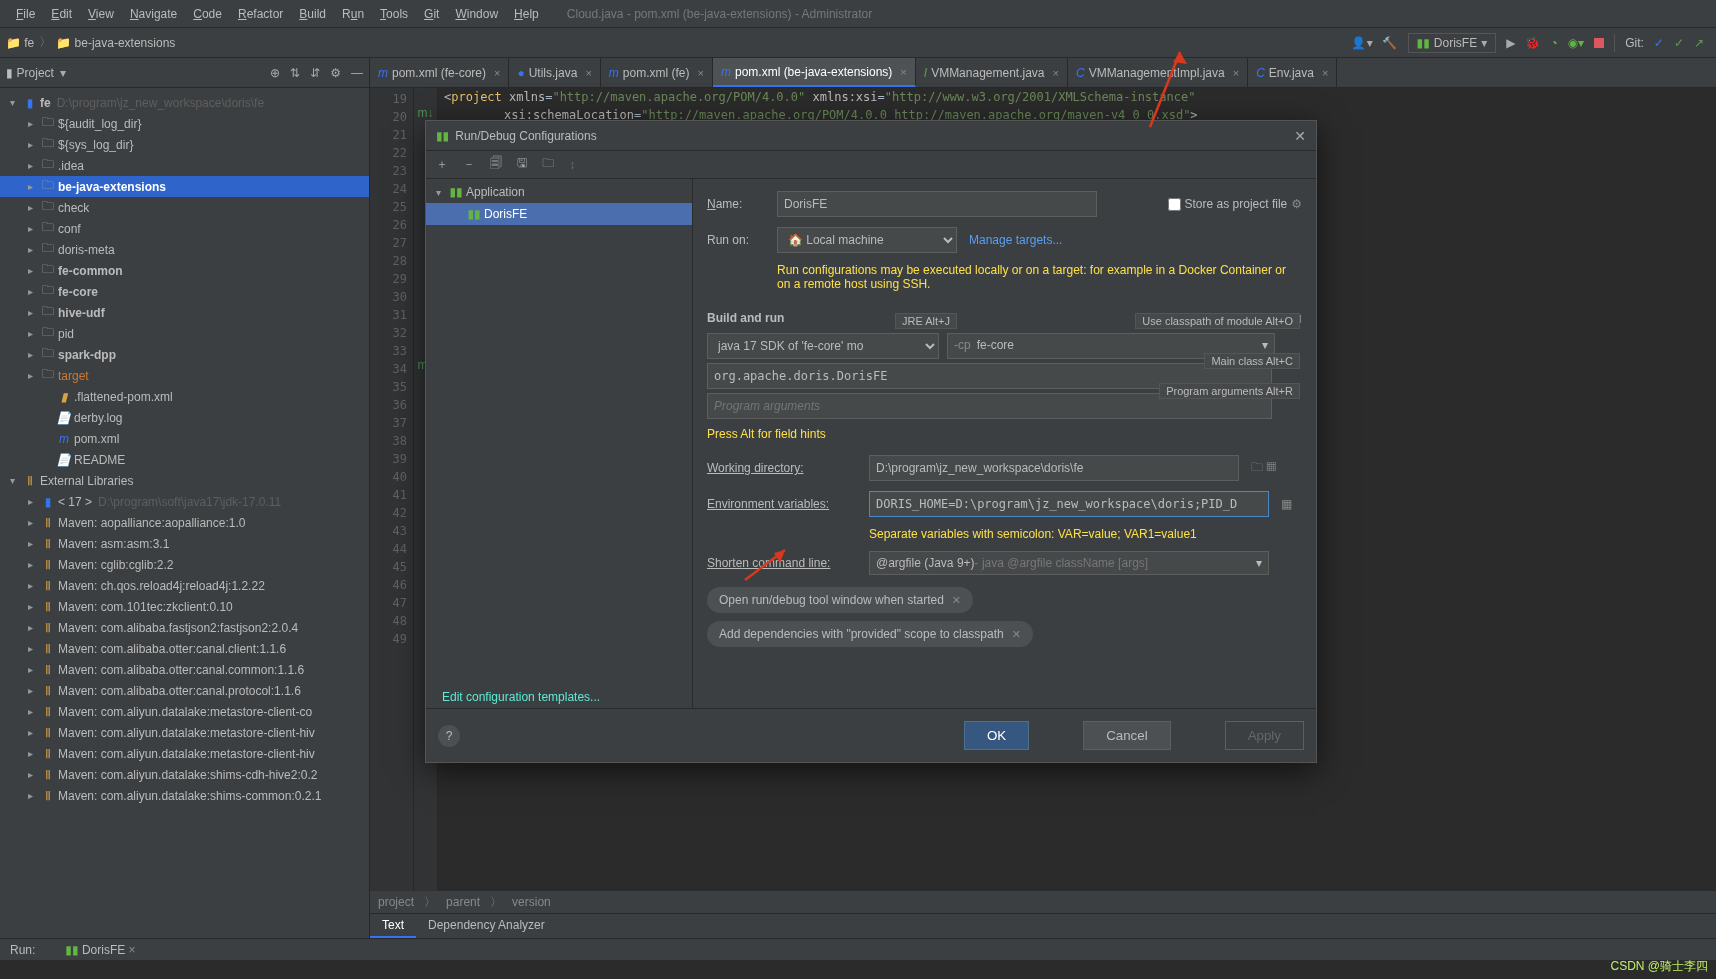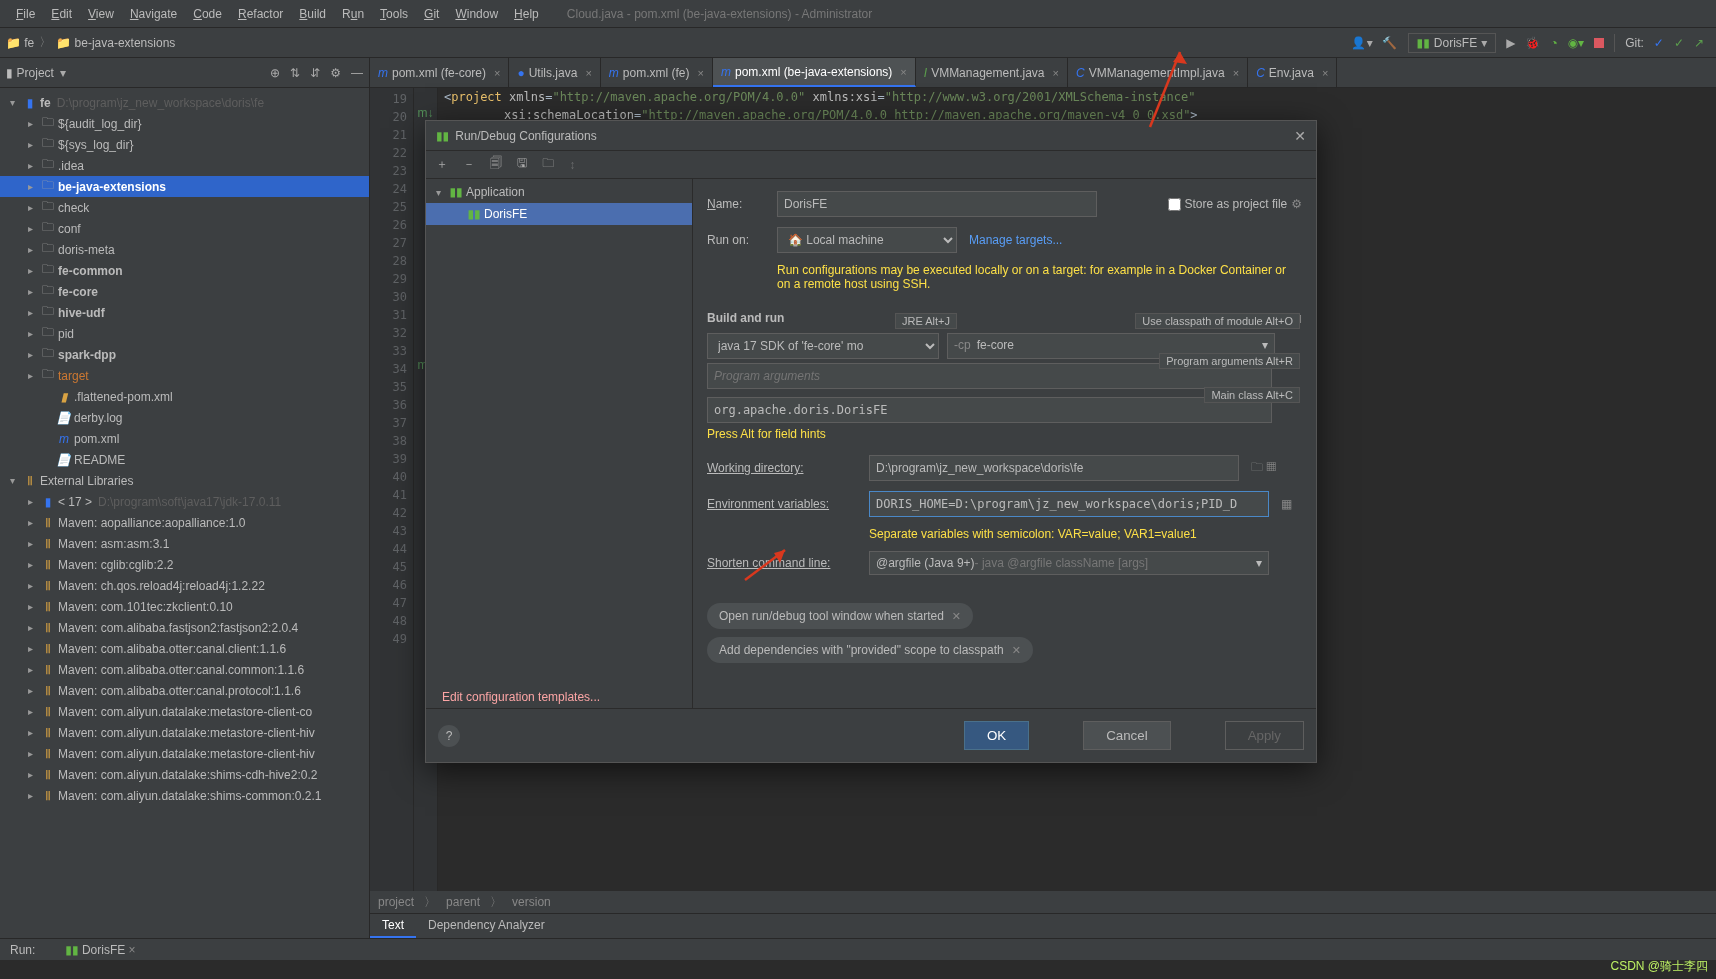--- a/index.html
+++ b/index.html
@@ -197,21 +197,21 @@
 .modal-body { flex:1; display:flex; }
 .cfg-tree {
   width: 267px;
   border-right:1px solid #2b2b2b;
   padding-top:2px;
 }
 .cfg-tree .tree-row { height:22px; }
 .cfg-row-app { color:#bbb; }
 .cfg-row-sel { background:#4b6eaf; color:#fff; }
 .cfg-tree-footer { position:absolute; bottom:58px; left:16px;}
-.cfg-tree-footer a { color:#fca5a5; text-decoration:none;}
+.cfg-tree-footer a { color:#5eead4; text-decoration:none;}
 .cfg-form {
   flex:1;
   padding:12px 14px;
   position:relative;
   overflow:hidden;
 }
 .form-row { display:flex; align-items:center; margin-bottom:10px; gap:12px;}
 .lbl { width:58px; color:#bbbbbb;}
 .lbl-w { width:150px; color:#bbbbbb;text-decoration:underline;}
 .inp {
@@ -692,27 +692,27 @@
       <div class="inrow" style="margin-bottom:4px;">
         <span class="float-label" style="right:345px;top:-20px">JRE Alt+J</span>
         <span class="float-label" style="right:2px;top:-20px">Use classpath of module Alt+O</span>
         <select class="sel" style="width:232px"><option>java 17 SDK of 'fe-core' mo</option></select>
         <div class="sel" style="width:328px; display:flex; gap:6px;">
           <span style="color:#888">-cp</span>
           <span>fe-core</span>
           <span style="margin-left:auto">▾</span>
         </div>
       </div>
+      <div class="inrow" style="margin-bottom:4px;">
+        <span class="float-label" style="right:2px;top:-10px">Main class Alt+C</span>
+        <input class="inp main" style="font-family: Consolas, monospace;" value="org.apache.doris.DorisFE">
+      </div>
       <div class="inrow" style="margin-bottom:8px;">
         <span class="float-label" style="right:2px;top:-10px">Program arguments Alt+R</span>
         <input class="inp main" style="font-style: italic; color: rgb(119, 119, 119);" placeholder="Program arguments">
-      </div>
-      <div class="inrow" style="margin-bottom:4px;">
-        <span class="float-label" style="right:2px;top:-10px">Main class Alt+C</span>
-        <input class="inp main" style="font-family: Consolas, monospace;" value="org.apache.doris.DorisFE">
       </div>
       <div class="hint" style="margin-bottom:14px">Press Alt for field hints</div>
 
       <div class="form-row">
         <span class="lbl-w"><u>W</u>orking directory:</span>
         <input class="inp wdir" value="D:\program\jz_new_workspace\doris\fe" style="">
         <span style="color:#888">🗀 ▦</span>
       </div>
       <div class="form-row">
         <span class="lbl-w"><u>E</u>nvironment variables:</span>
@@ -723,21 +723,21 @@
 
       <div class="form-row">
         <span class="lbl-w">Shorten command line:</span>
         <div class="sel" style="width:400px;display:flex">
           <span>@argfile (Java 9+)</span>
           <span style="color:#777"> - java @argfile className [args]</span>
           <span style="margin-left:auto">▾</span>
         </div>
       </div>
 
-      <div style="margin-top:28px">
+      <div style="margin-top:12px">
         <span class="pill">
           <span>Open run/debug tool window when started</span>
             <span class="x">✕</span>
         </span><br>
         <span class="pill">
           <span>Add dependencies with "provided" scope to classpath</span>
             <span class="x">✕</span>
         </span>
       </div>
     </div>

